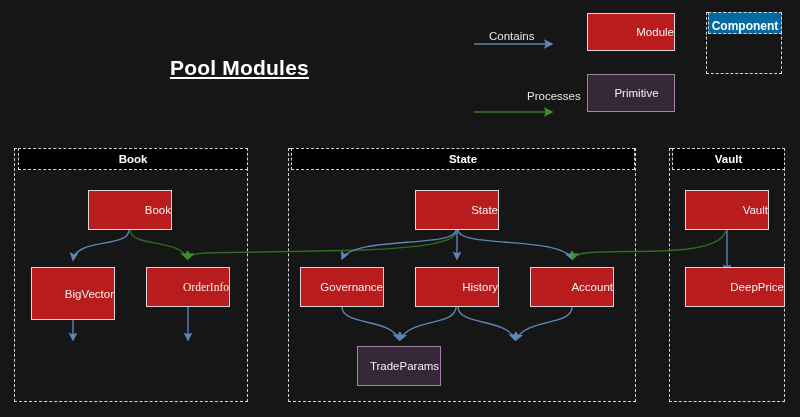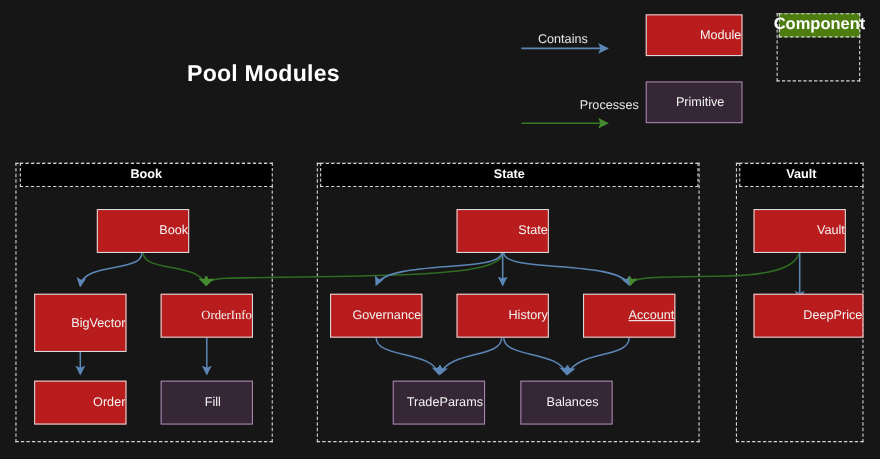--- a/index.html
+++ b/index.html
@@ -13,20 +13,21 @@
   #stage{position:absolute;left:0;top:0;width:800px;height:417px;}
 
   
   .page-title{
     position:absolute;
     left:170px; top:56px;
     font-size:21px; font-weight:bold;
     color:#ffffff;
     letter-spacing:.2px;
     white-space:nowrap;
+    text-decoration:underline;
   }
 
   
   .legend-label{
     position:absolute;
     color:#e6e6e6;
     font-size:11.5px;
     white-space:nowrap;
     text-align:center;
   }
@@ -73,24 +74,24 @@
   
   .comp-box{
     position:absolute;
     box-sizing:border-box;
     border:1.8px dashed #d5d5d5;
     background:transparent;
   }
   .comp-header{
     position:absolute;
     box-sizing:border-box;
-    background:#4d7c0f;
+    background:#0369a1;
     border:1.8px dashed #d5d5d5;
-    display:flex;align-items:flex-start;justify-content:center;
-    font-size:15px;font-weight:bold;color:#ffffff;
+    display:flex;align-items:flex-end;justify-content:center;
+    font-size:12px;font-weight:bold;color:#ffffff;
     white-space:nowrap;
   }
 
   svg.edges{position:absolute;left:0;top:0;width:800px;height:417px;pointer-events:none;}
 </style>
 </head>
 <body>
 
 <div id="stage">
 
@@ -171,45 +172,36 @@
 
   <div class="node module" style="left:88px;top:190px;width:84px;height:40px;">
     <span>Book</span>
   </div>
   <div class="node module" style="left:31px;top:267px;width:84px;height:53px;">
     <span>BigVector</span>
   </div>
   <div class="node module" style="left:146px;top:267px;width:84px;height:40px;font-family:Liberation Serif, serif;">
     <span>OrderInfo</span>
   </div>
-  <div class="node module" style="left:31px;top:346px;width:84px;height:40px;">
-    <span>Order</span>
-  </div>
-  <div class="node primitive" style="left:146px;top:346px;width:84px;height:40px;">
-    <span>Fill</span>
-  </div>
 
   <div class="node module" style="left:415px;top:190px;width:84px;height:40px;">
     <span>State</span>
   </div>
   <div class="node module" style="left:300px;top:267px;width:84px;height:40px;">
     <span>Governance</span>
   </div>
   <div class="node module" style="left:415px;top:267px;width:84px;height:40px;">
     <span>History</span>
   </div>
-  <div class="node module" style="left:530px;top:267px;width:84px;height:40px;text-decoration:underline;">
+  <div class="node module" style="left:530px;top:267px;width:84px;height:40px;">
     <span>Account</span>
   </div>
   <div class="node primitive" style="left:357px;top:346px;width:84px;height:40px;">
     <span>TradeParams</span>
   </div>
-  <div class="node primitive" style="left:473px;top:346px;width:84px;height:40px;">
-    <span>Balances</span>
-  </div>
 
   <div class="node module" style="left:685px;top:190px;width:84px;height:40px;">
     <span>Vault</span>
   </div>
   <div class="node module" style="left:685px;top:267px;width:100px;height:40px;">
     <span>DeepPrice</span>
   </div>
 
 </div>
 

